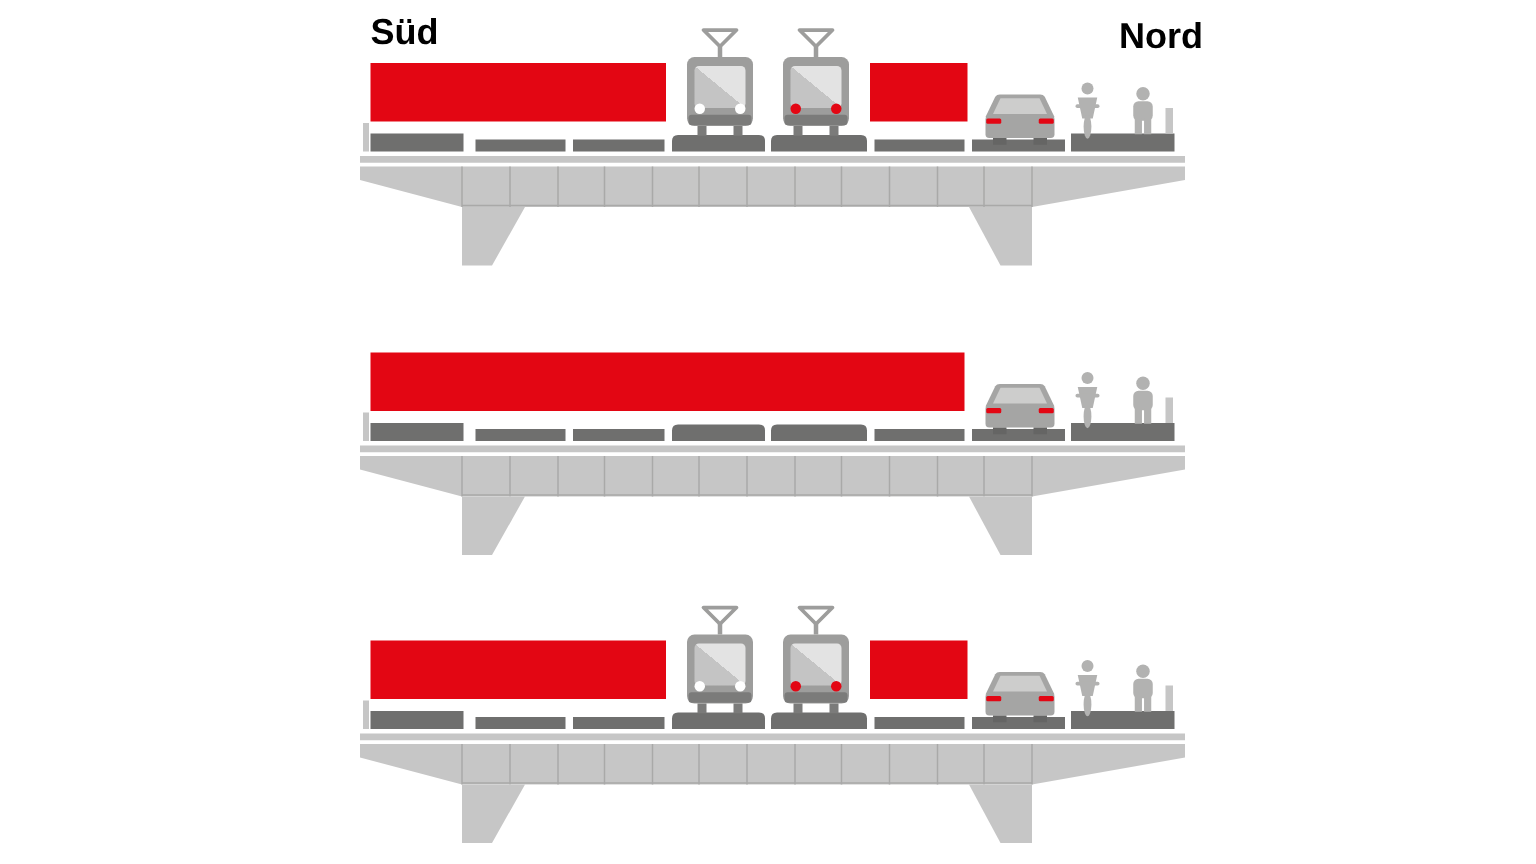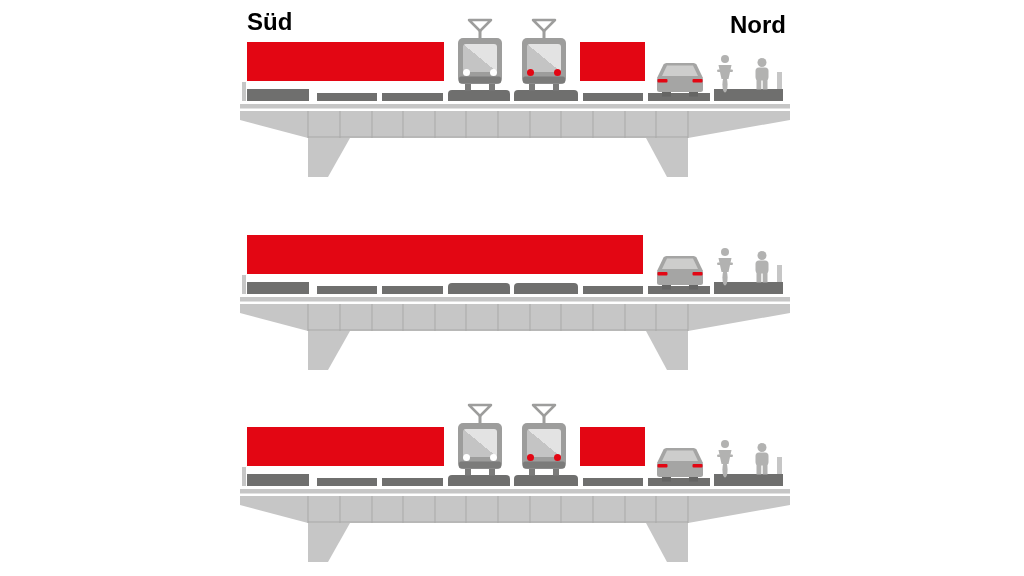--- a/index.html
+++ b/index.html
@@ -20,21 +20,21 @@
   .car-window{fill:var(--car-window);}
   .wheel{fill:var(--wheel-dark);}
   .figure{fill:var(--figure-gray);}
 </style>
 </head>
 <body>
 
 <div class="canvas">
 
   <div class="dir-label" style="left:247px;top:10px">Süd</div>
-  <div class="dir-label" style="left:730px;top:13px">Nord</div>
+  <div class="dir-label" style="left:746px;top:13px">Nord</div>
 
   <svg class="cross-section" style="top:10px" viewBox="0 0 552 172">
     <defs>
       <linearGradient id="ws" x1="0" y1="1" x2="1" y2="0">
         <stop offset="0.5" style="stop-color:var(--window-shade-dark)"></stop>
         <stop offset="0.5" style="stop-color:var(--window-shade-light)"></stop>
       </linearGradient>
     </defs>
     <g>
       <rect class="fill-light" x="0" y="94" width="550" height="4.5"></rect>

